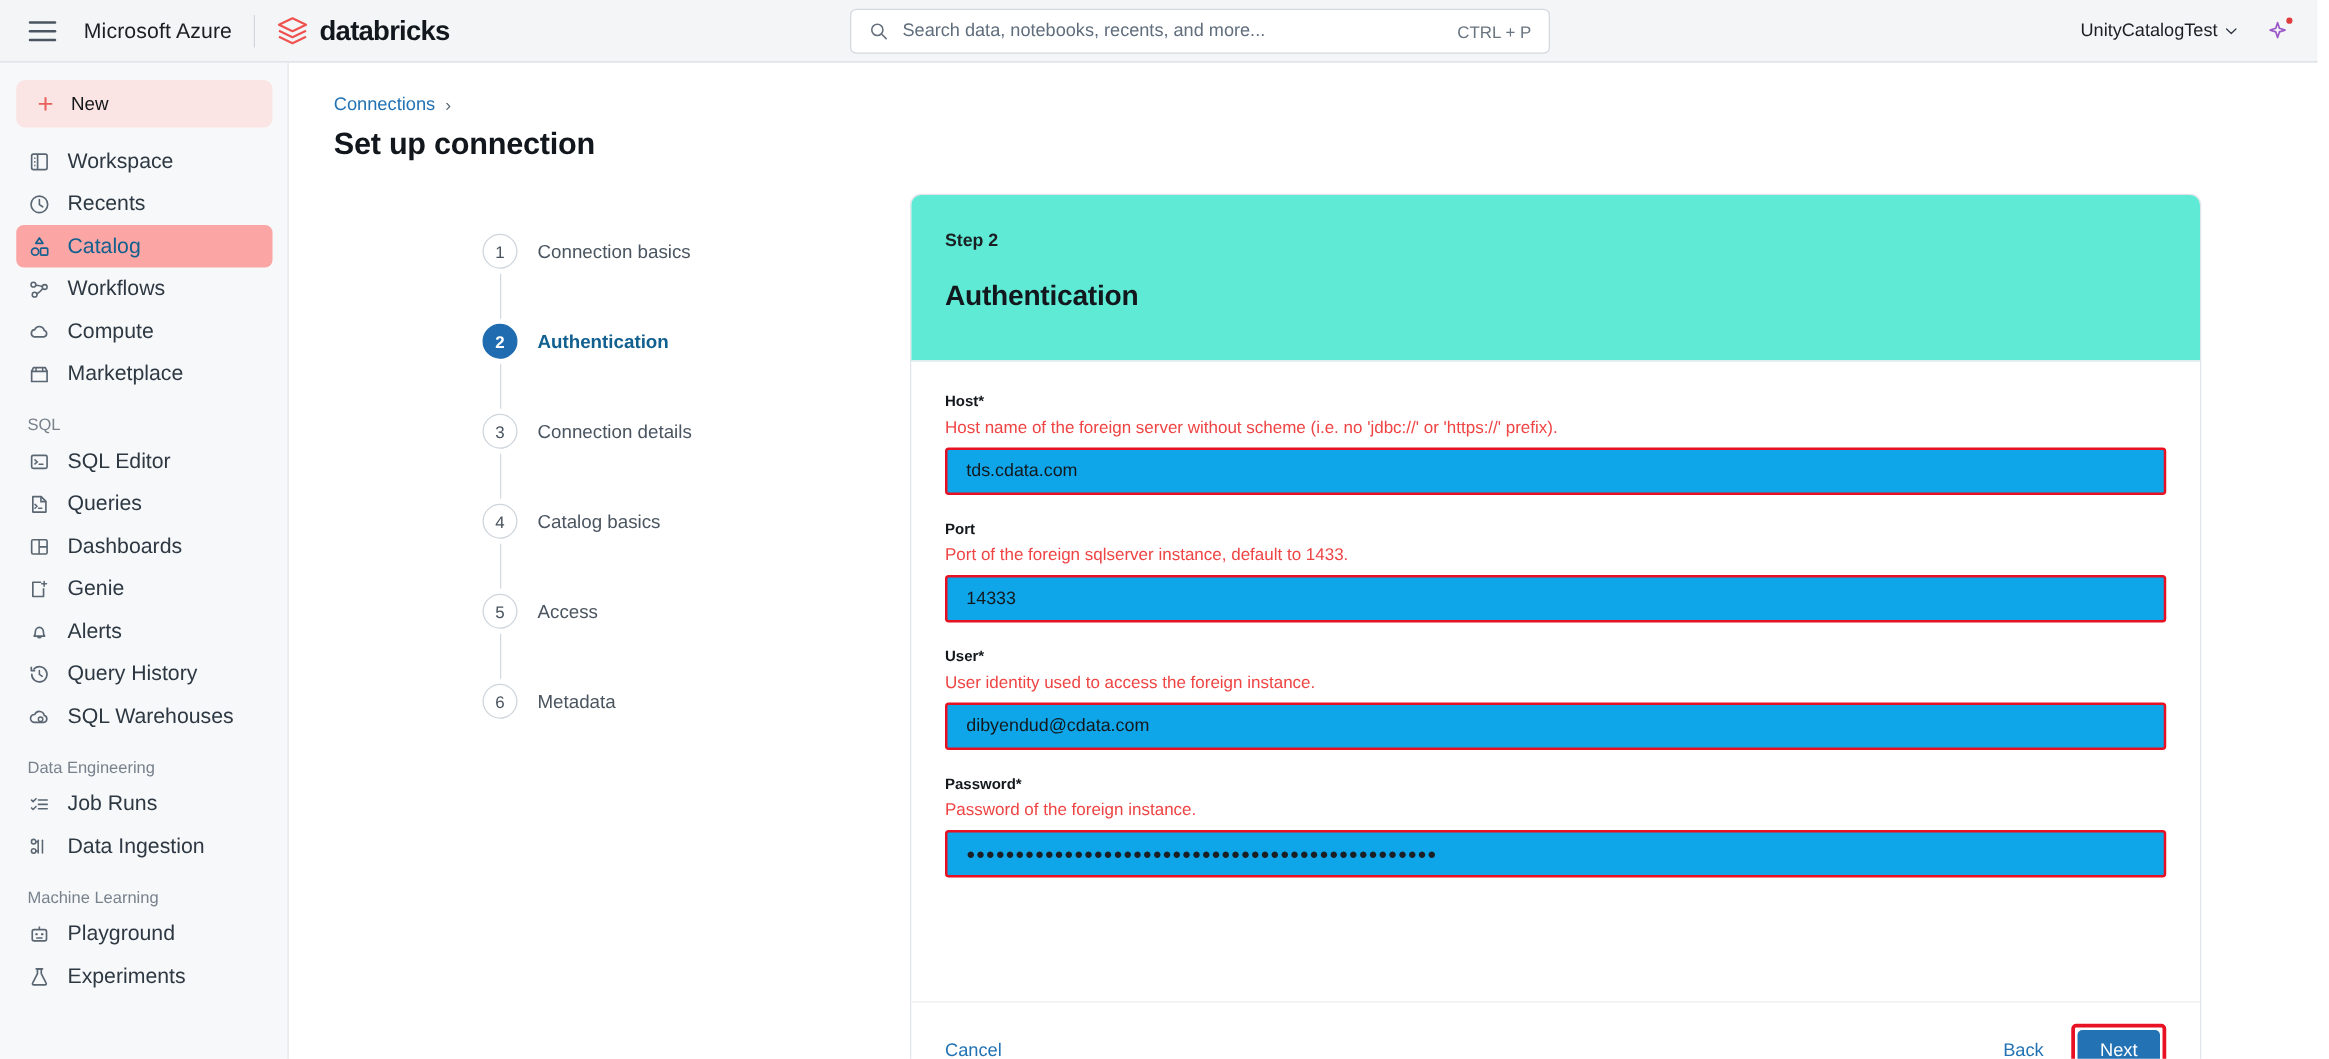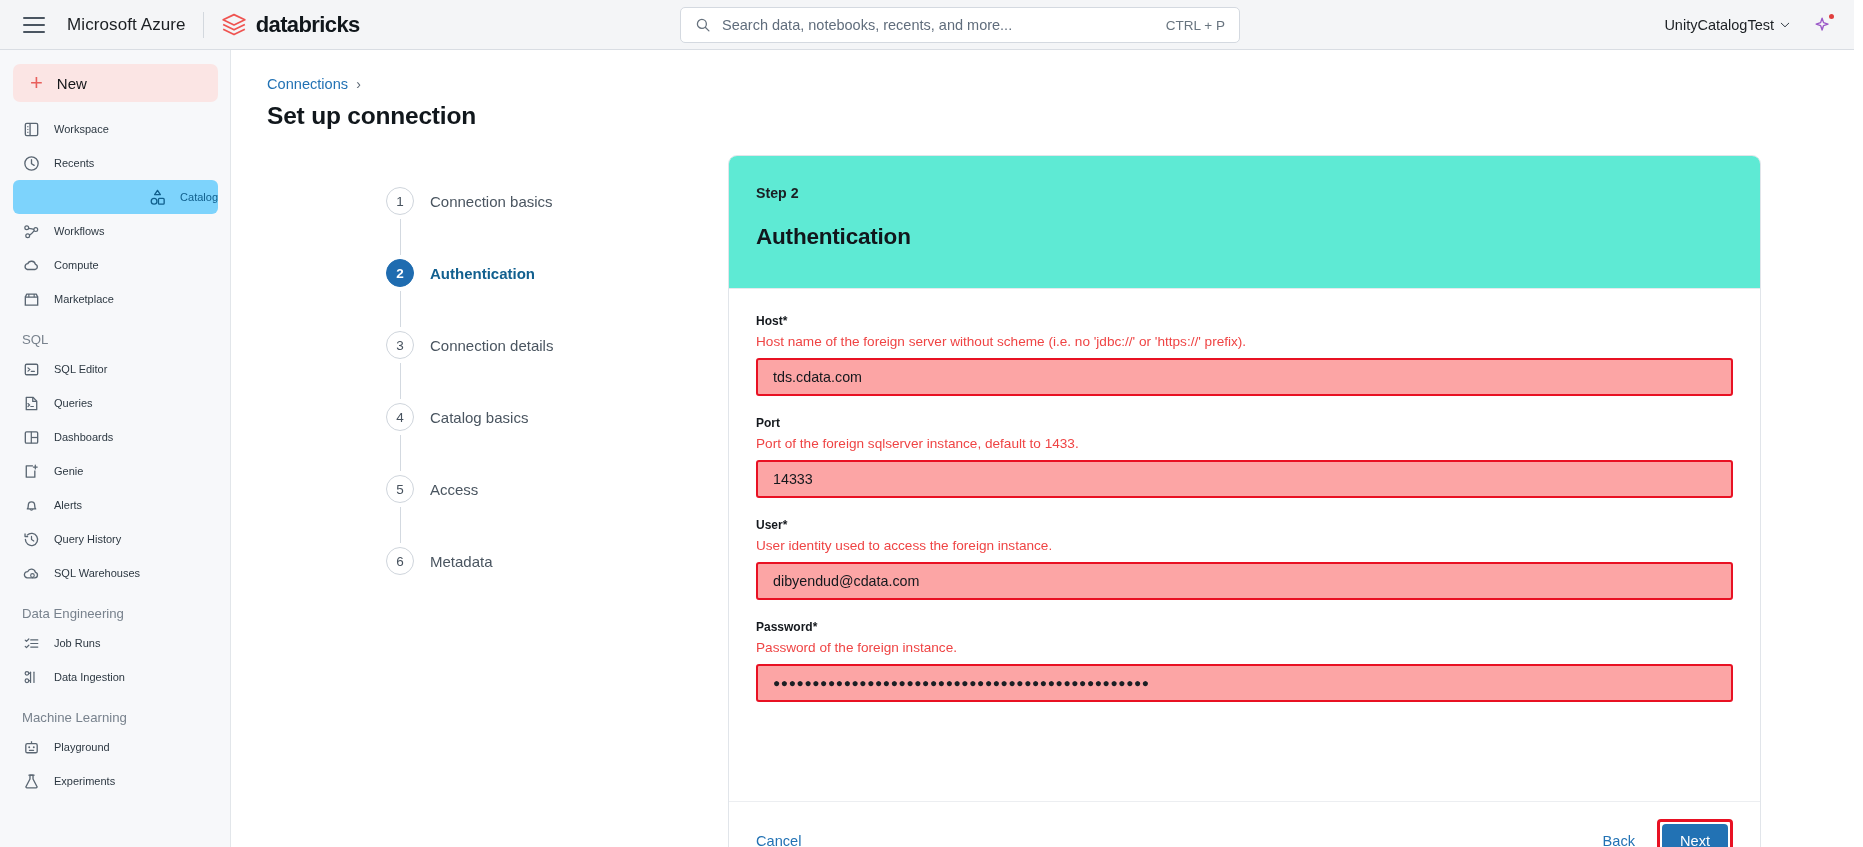--- a/index.html
+++ b/index.html
@@ -83,25 +83,25 @@
 
   .nav-item {
     height: 34px;
     margin: 0 12px 0 13px;
     display: flex; align-items: center;
     gap: 13px; padding-left: 9px;
     border-radius: 6px;
     cursor: pointer;
     color: #2d3842;
   }
-  .nav-item.active { background: #7dd3fc; justify-content: flex-end; }
+  .nav-item.active { background: #fca5a5; }
   .nav-item.active .nav-label { color: #11608e; }
   .nav-ico { width: 19px; height: 19px; flex: 0 0 auto; color: #5a6672; }
   .nav-item.active .nav-ico { color: #11608e; }
-  .nav-label { font-size: 11px; }
+  .nav-label { font-size: 17px; }
   .nav-section {
     font-size: 13.2px; color: #78828d;
     margin: 16px 0 5px 22px;
   }
 
   
   .main {
     position: absolute; top: 50px; left: 231px;
     width: 1632px; height: 797px;
     background: #fff;
@@ -151,21 +151,21 @@
   .card-body { padding: 25px 27px 0 27px; }
 
   .field { margin-bottom: 20px; }
   .field-label { font-size: 12px; font-weight: bold; color: #14181d; }
   .field-desc { font-size: 13.6px; color: #ef4444; margin-top: 6px; }
   .field-input {
     margin-top: 9px;
     height: 38px;
     border: 2px solid #e81123;
     border-radius: 3px;
-    background: #fca5a5;
+    background: #0ea5e9;
     display: flex; align-items: center;
     padding: 0 15px;
     font-size: 14.3px; color: #14181d;
     cursor: text;
   }
   .field-input.pw { letter-spacing: 0.6px; font-size: 12px; color: #1b1f24; }
 
   .card-footer {
     position: absolute; left: 0; bottom: 0;
     width: 100%; height: 78px;

